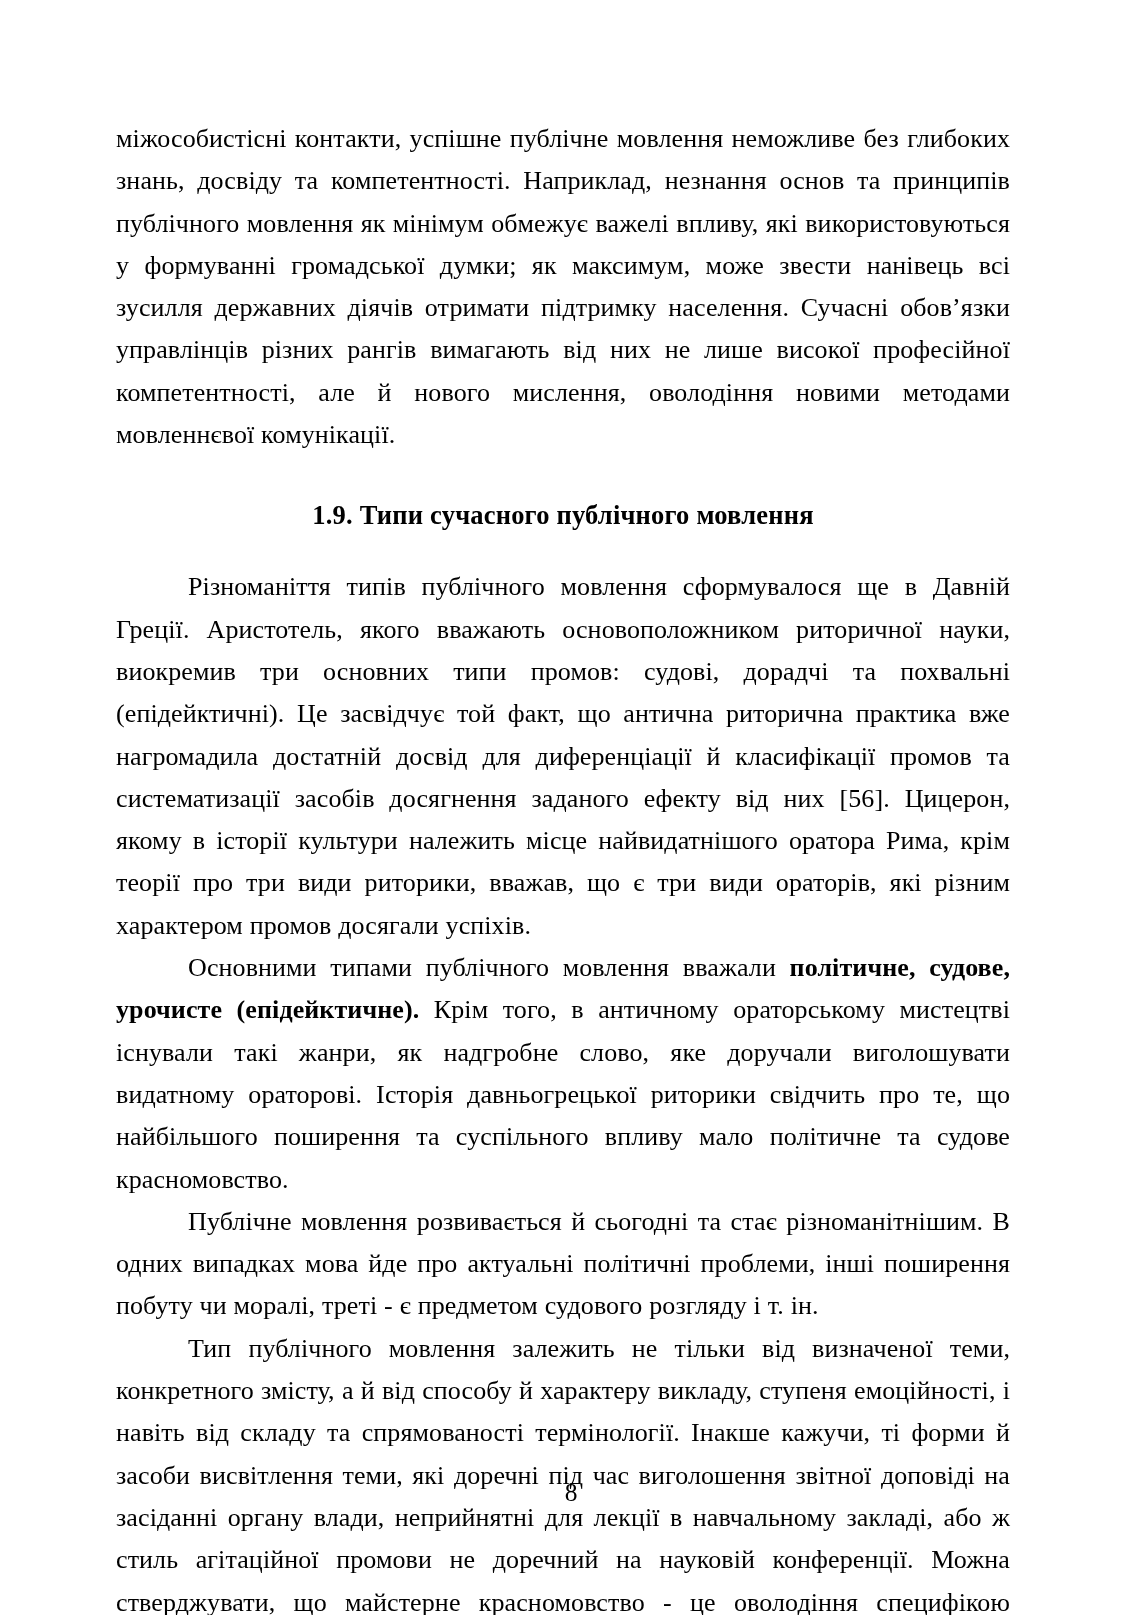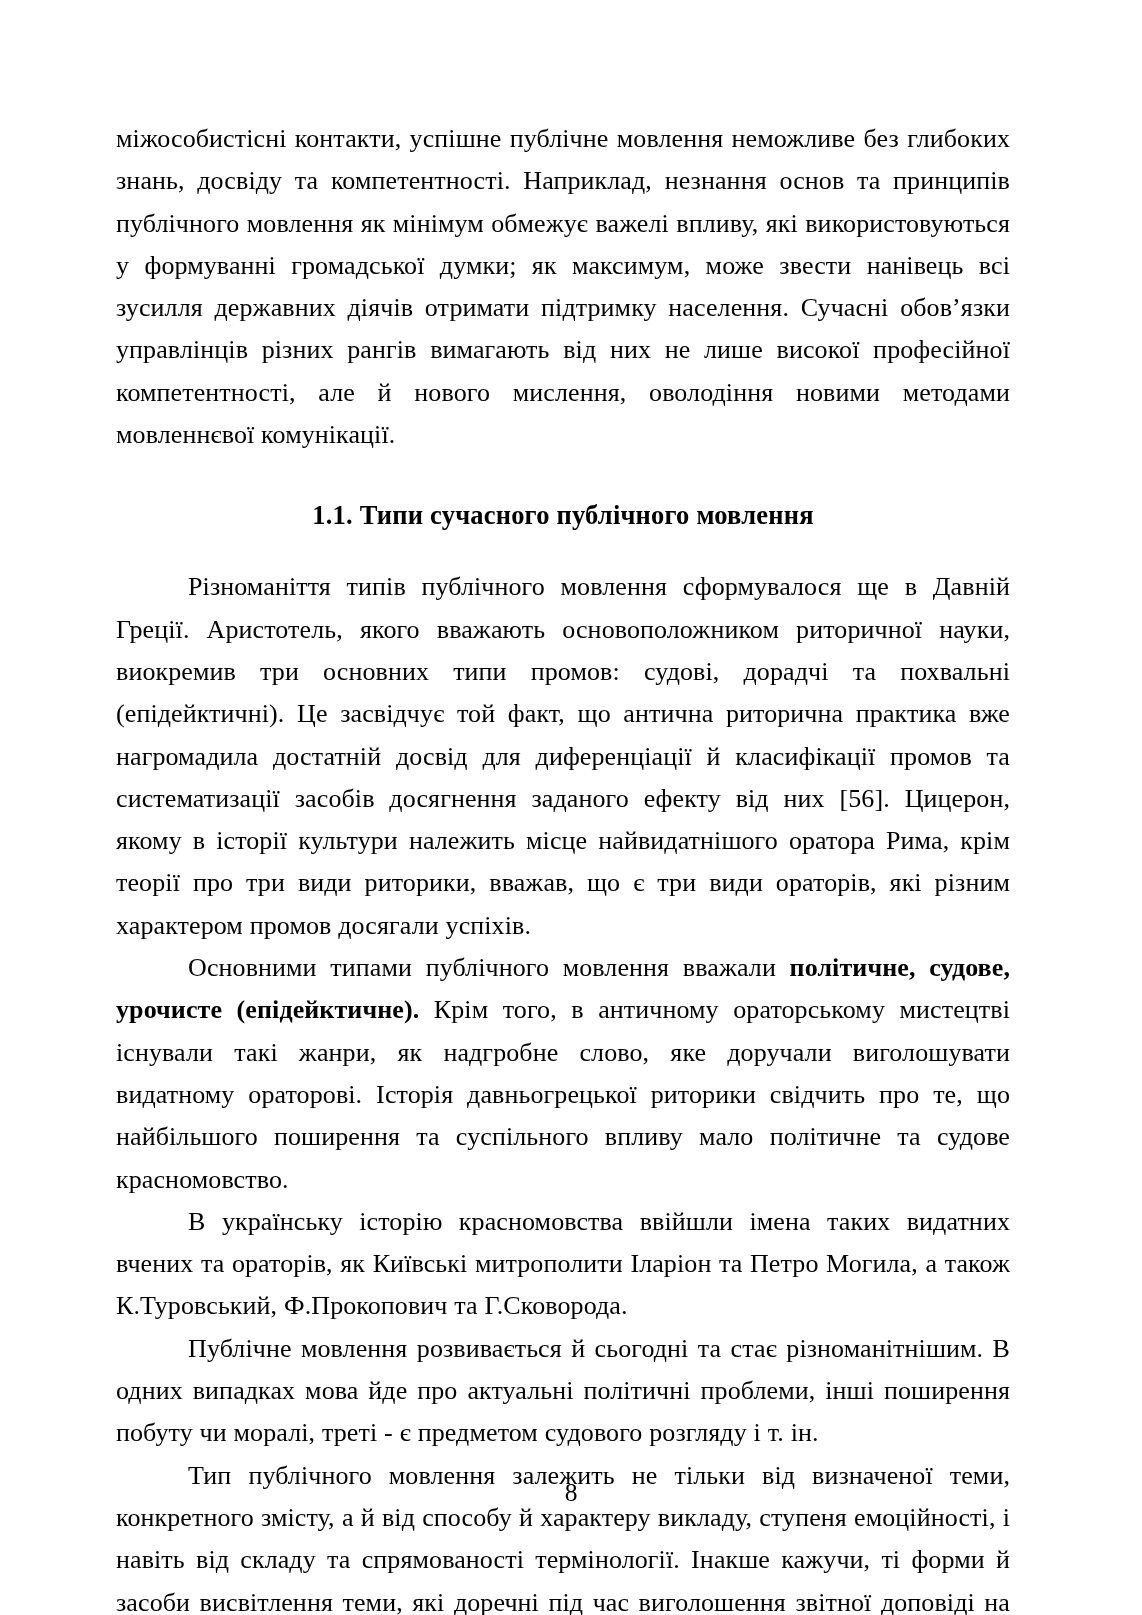--- a/index.html
+++ b/index.html
@@ -68,27 +68,26 @@
 </style>
 </head>
 <body>
 
 <div class="page">
 
   <div class="content">
 
     <p class="body-text first-para">міжособистісні контакти, успішне публічне мовлення неможливе без глибоких знань, досвіду та компетентності. Наприклад, незнання основ та принципів публічного мовлення як мінімум обмежує важелі впливу, які використовуються у формуванні громадської думки; як максимум, може звести нанівець всі зусилля державних діячів отримати підтримку населення. Сучасні обов’язки управлінців різних рангів вимагають від них не лише високої професійної компетентності, але й нового мислення, оволодіння новими методами мовленнєвої комунікації.</p>
 
-    <h2 class="section-heading">1.1. Типи сучасного публічного мовлення</h2>
+    <h2 class="section-heading">1.9. Типи сучасного публічного мовлення</h2>
 
     <p class="body-text indent">Різноманіття типів публічного мовлення сформувалося ще в Давній Греції. Аристотель, якого вважають основоположником риторичної науки, виокремив три основних типи промов: судові, дорадчі та похвальні (епідейктичні). Це засвідчує той факт, що антична риторична практика вже нагромадила достатній досвід для диференціації й класифікації промов та систематизації засобів досягнення заданого ефекту від них [56]. Цицерон, якому в історії культури належить місце найвидатнішого оратора Рима, крім теорії про три види риторики, вважав, що є три види ораторів, які різним характером промов досягали успіхів.</p>
 
     <p class="body-text indent"><span>Основними типами публічного мовлення вважали </span><span class="bold">політичне, судове, урочисте (епідейктичне).</span><span> Крім того, в античному ораторському мистецтві існували такі жанри, як надгробне слово, яке доручали виголошувати видатному ораторові. Історія давньогрецької риторики свідчить про те, що найбільшого поширення та суспільного впливу мало політичне та судове красномовство.</span></p>
 
-    <p class="body-text indent">В українську історію красномовства ввійшли імена таких видатних вчених та ораторів, як Київські митрополити Іларіон та Петро Могила, а також К.Туровський, Ф.Прокопович та Г.Сковорода.</p>
 
     <p class="body-text indent">Публічне мовлення розвивається й сьогодні та стає різноманітнішим. В одних випадках мова йде про актуальні політичні проблеми, інші поширення побуту чи моралі, треті - є предметом судового розгляду і т. ін.</p>
 
     <p class="body-text indent">Тип публічного мовлення залежить не тільки від визначеної теми, конкретного змісту, а й від способу й характеру викладу, ступеня емоційності, і навіть від складу та спрямованості термінології. Інакше кажучи, ті форми й засоби висвітлення теми, які доречні під час виголошення звітної доповіді на засіданні органу влади, неприйнятні для лекції в навчальному закладі, або ж стиль агітаційної промови не доречний на науковій конференції. Можна стверджувати, що майстерне красномовство - це оволодіння специфікою кожного типу ораторського мистецтва.</p>
 
   </div>
 
   <div class="page-number">8</div>
 
 </div>

